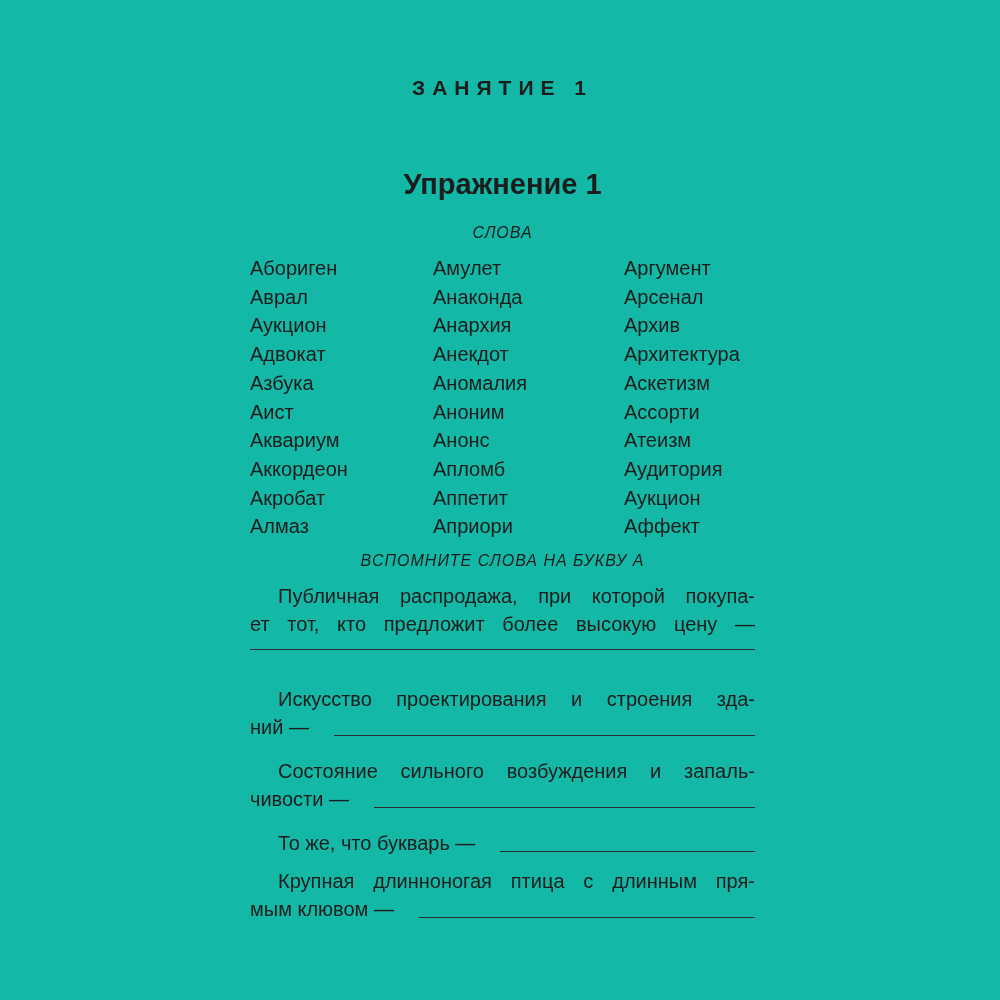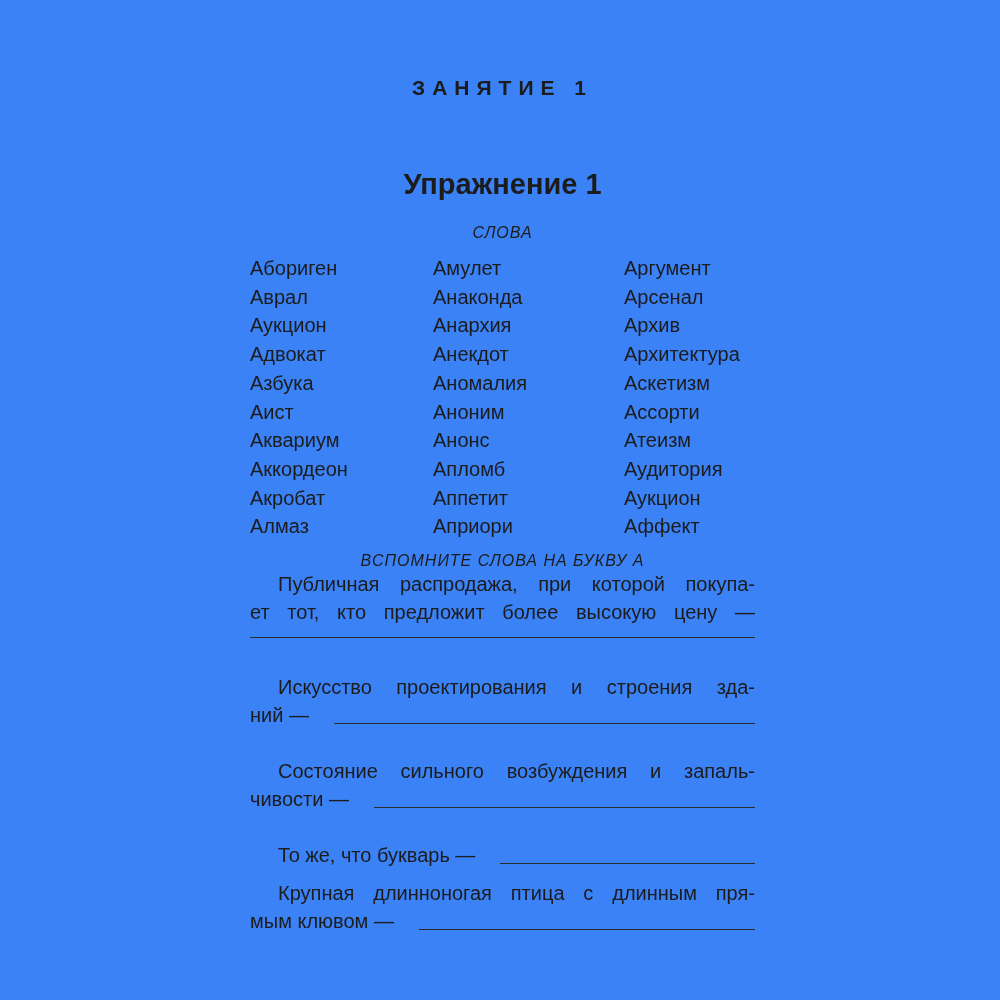--- a/index.html
+++ b/index.html
@@ -3,21 +3,21 @@
 <meta charset="utf-8">
 <style>
   * { margin: 0; padding: 0; box-sizing: border-box; }
   html, body { background: #ffffff; }
   body { font-family: "Liberation Sans", sans-serif; }
 
   .page {
     position: relative;
     width: 1000px;
     height: 1000px;
-    background: #3b82f6;
+    background: #14b8a6;
     color: #1c1c1c;
     overflow: hidden;
   }
 
   .content {
     width: 505px;
     margin-left: 250px;
   }
 
   .lesson-title {
@@ -55,22 +55,22 @@
     display: grid;
     grid-template-columns: 183px 191px 1fr;
   }
 
   .word {
     font-size: 20px;
     line-height: 28.7px;
     white-space: nowrap;
   }
 
-  .question { margin-top: 28px; }
-  .q-first { margin-top: 0; }
+  .question { margin-top: 16px; }
+  .q-first { margin-top: 12px; }
   .q-tight { margin-top: 10px; }
 
   .q-line {
     font-size: 20px;
     line-height: 28px;
     text-align: justify;
     text-align-last: justify;
   }
 
   .q-line.indent { text-indent: 28px; }

